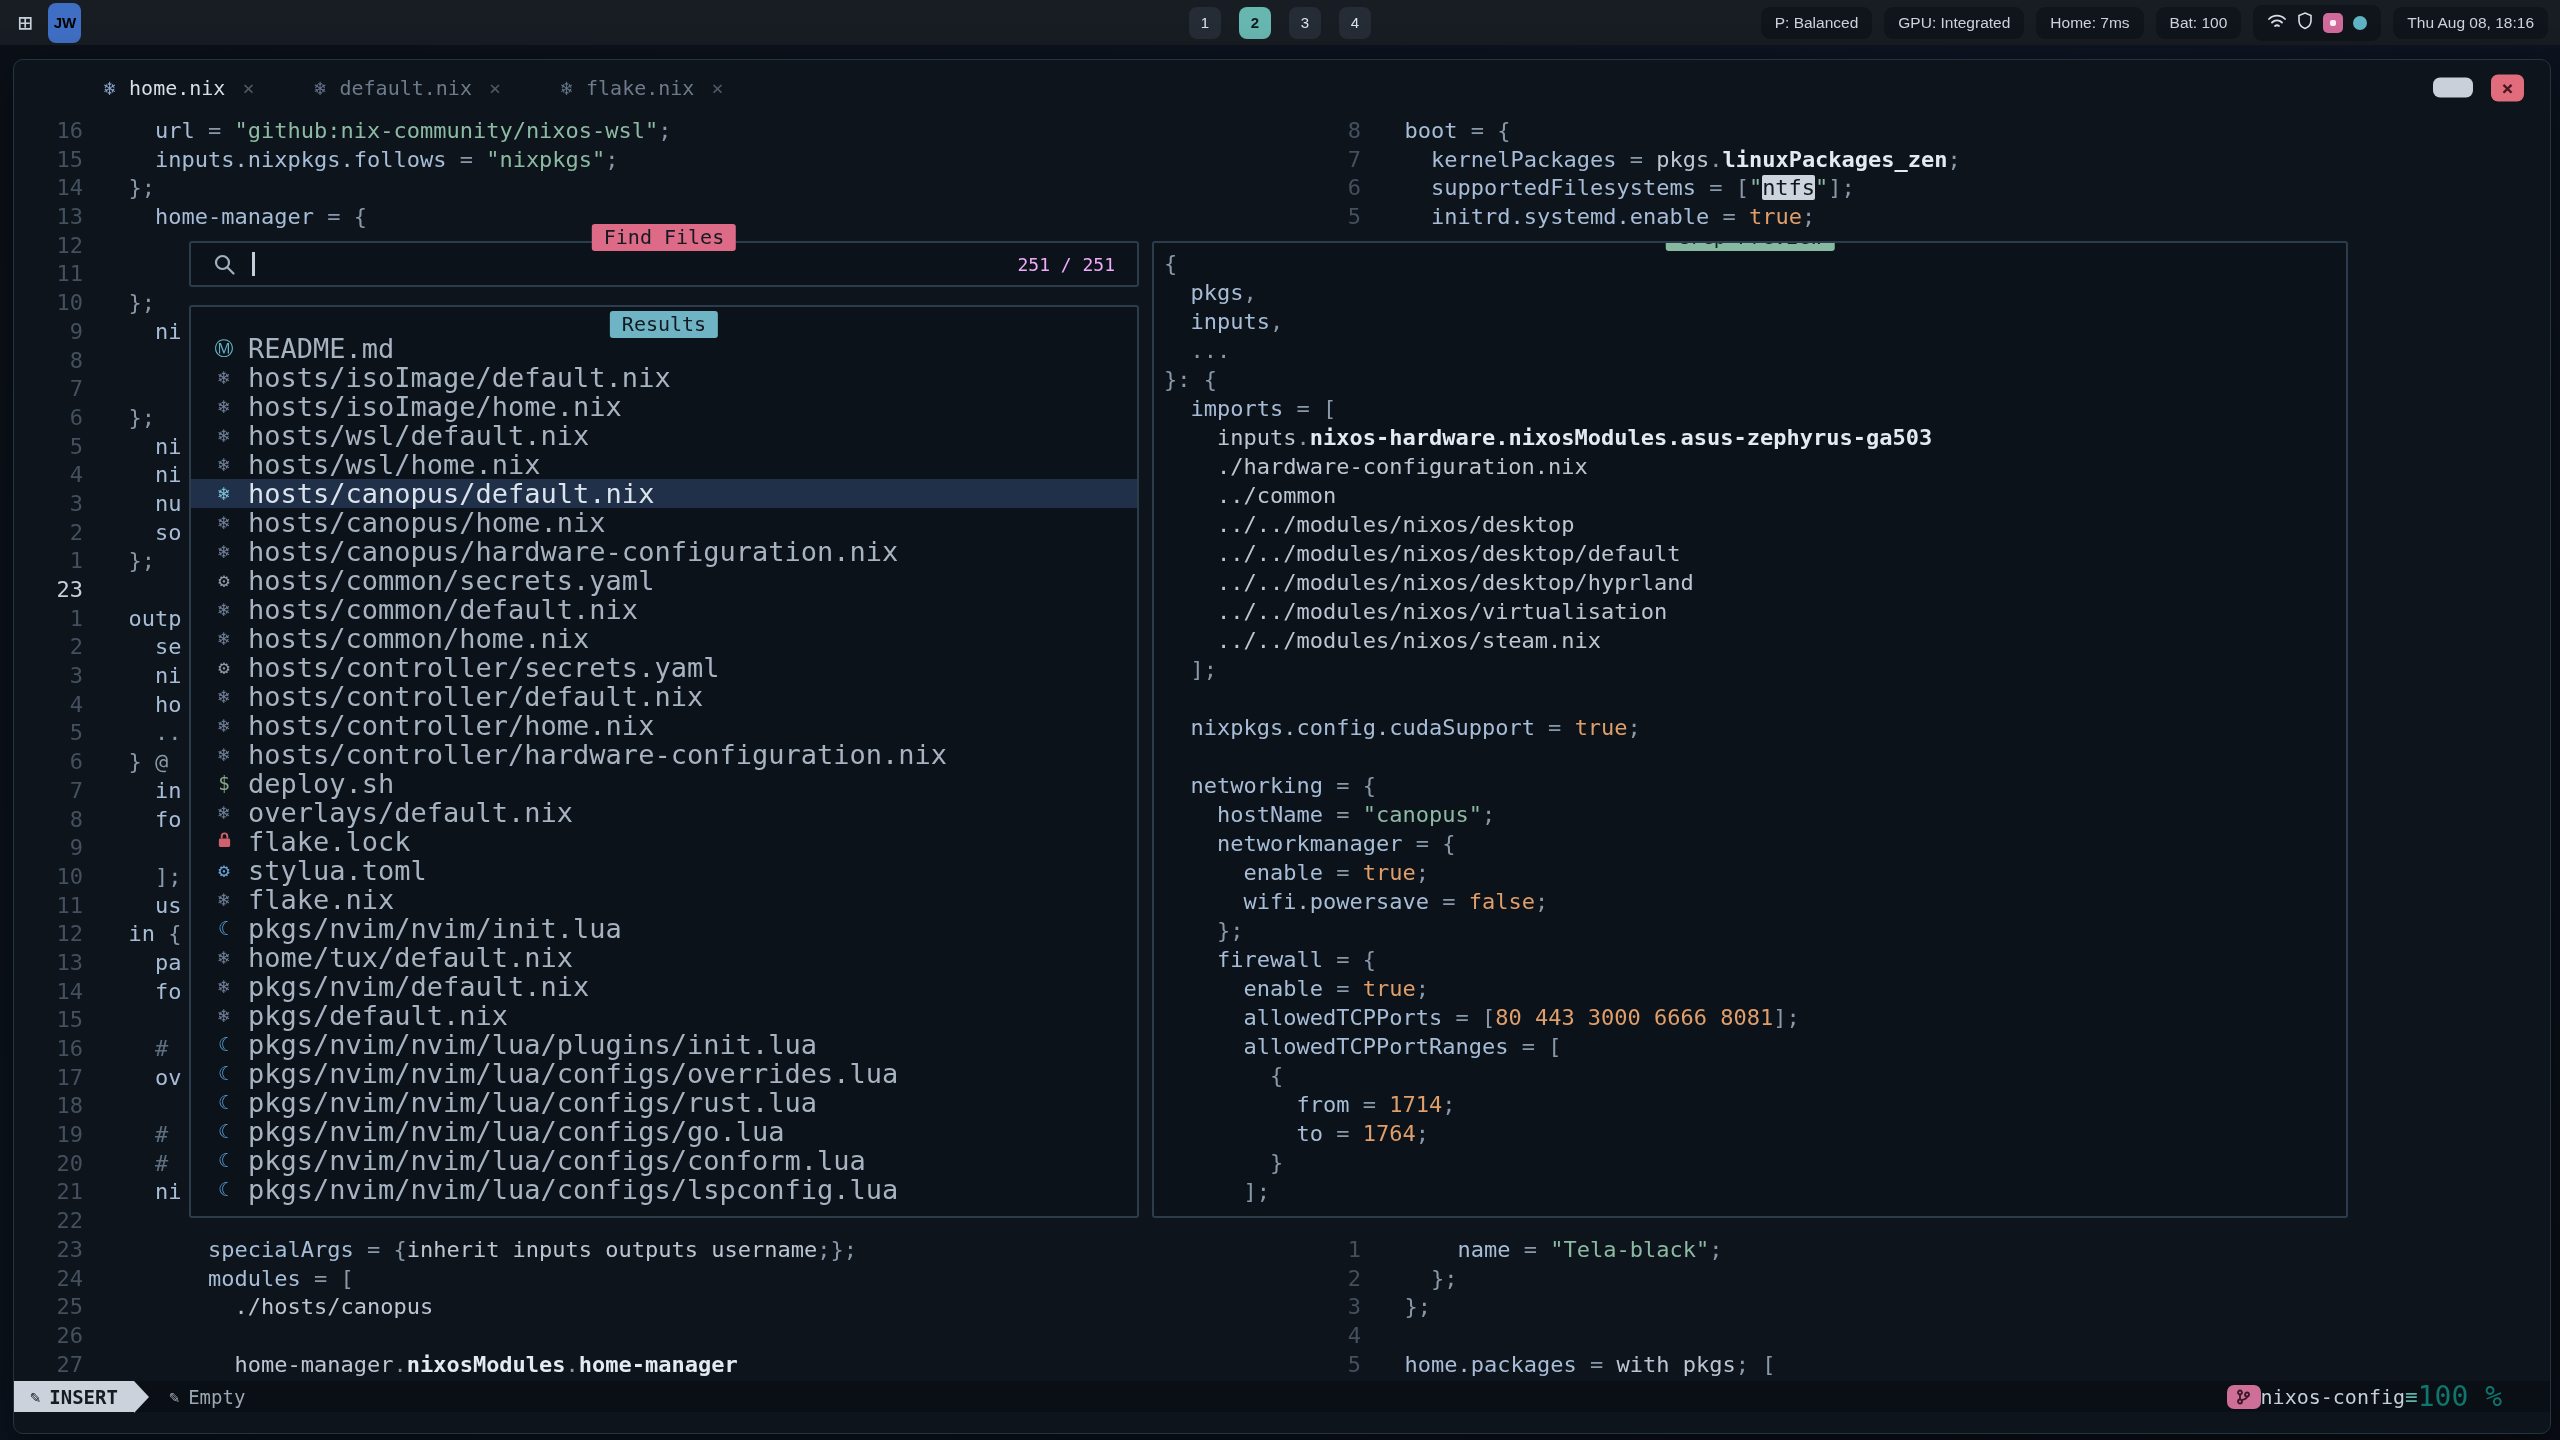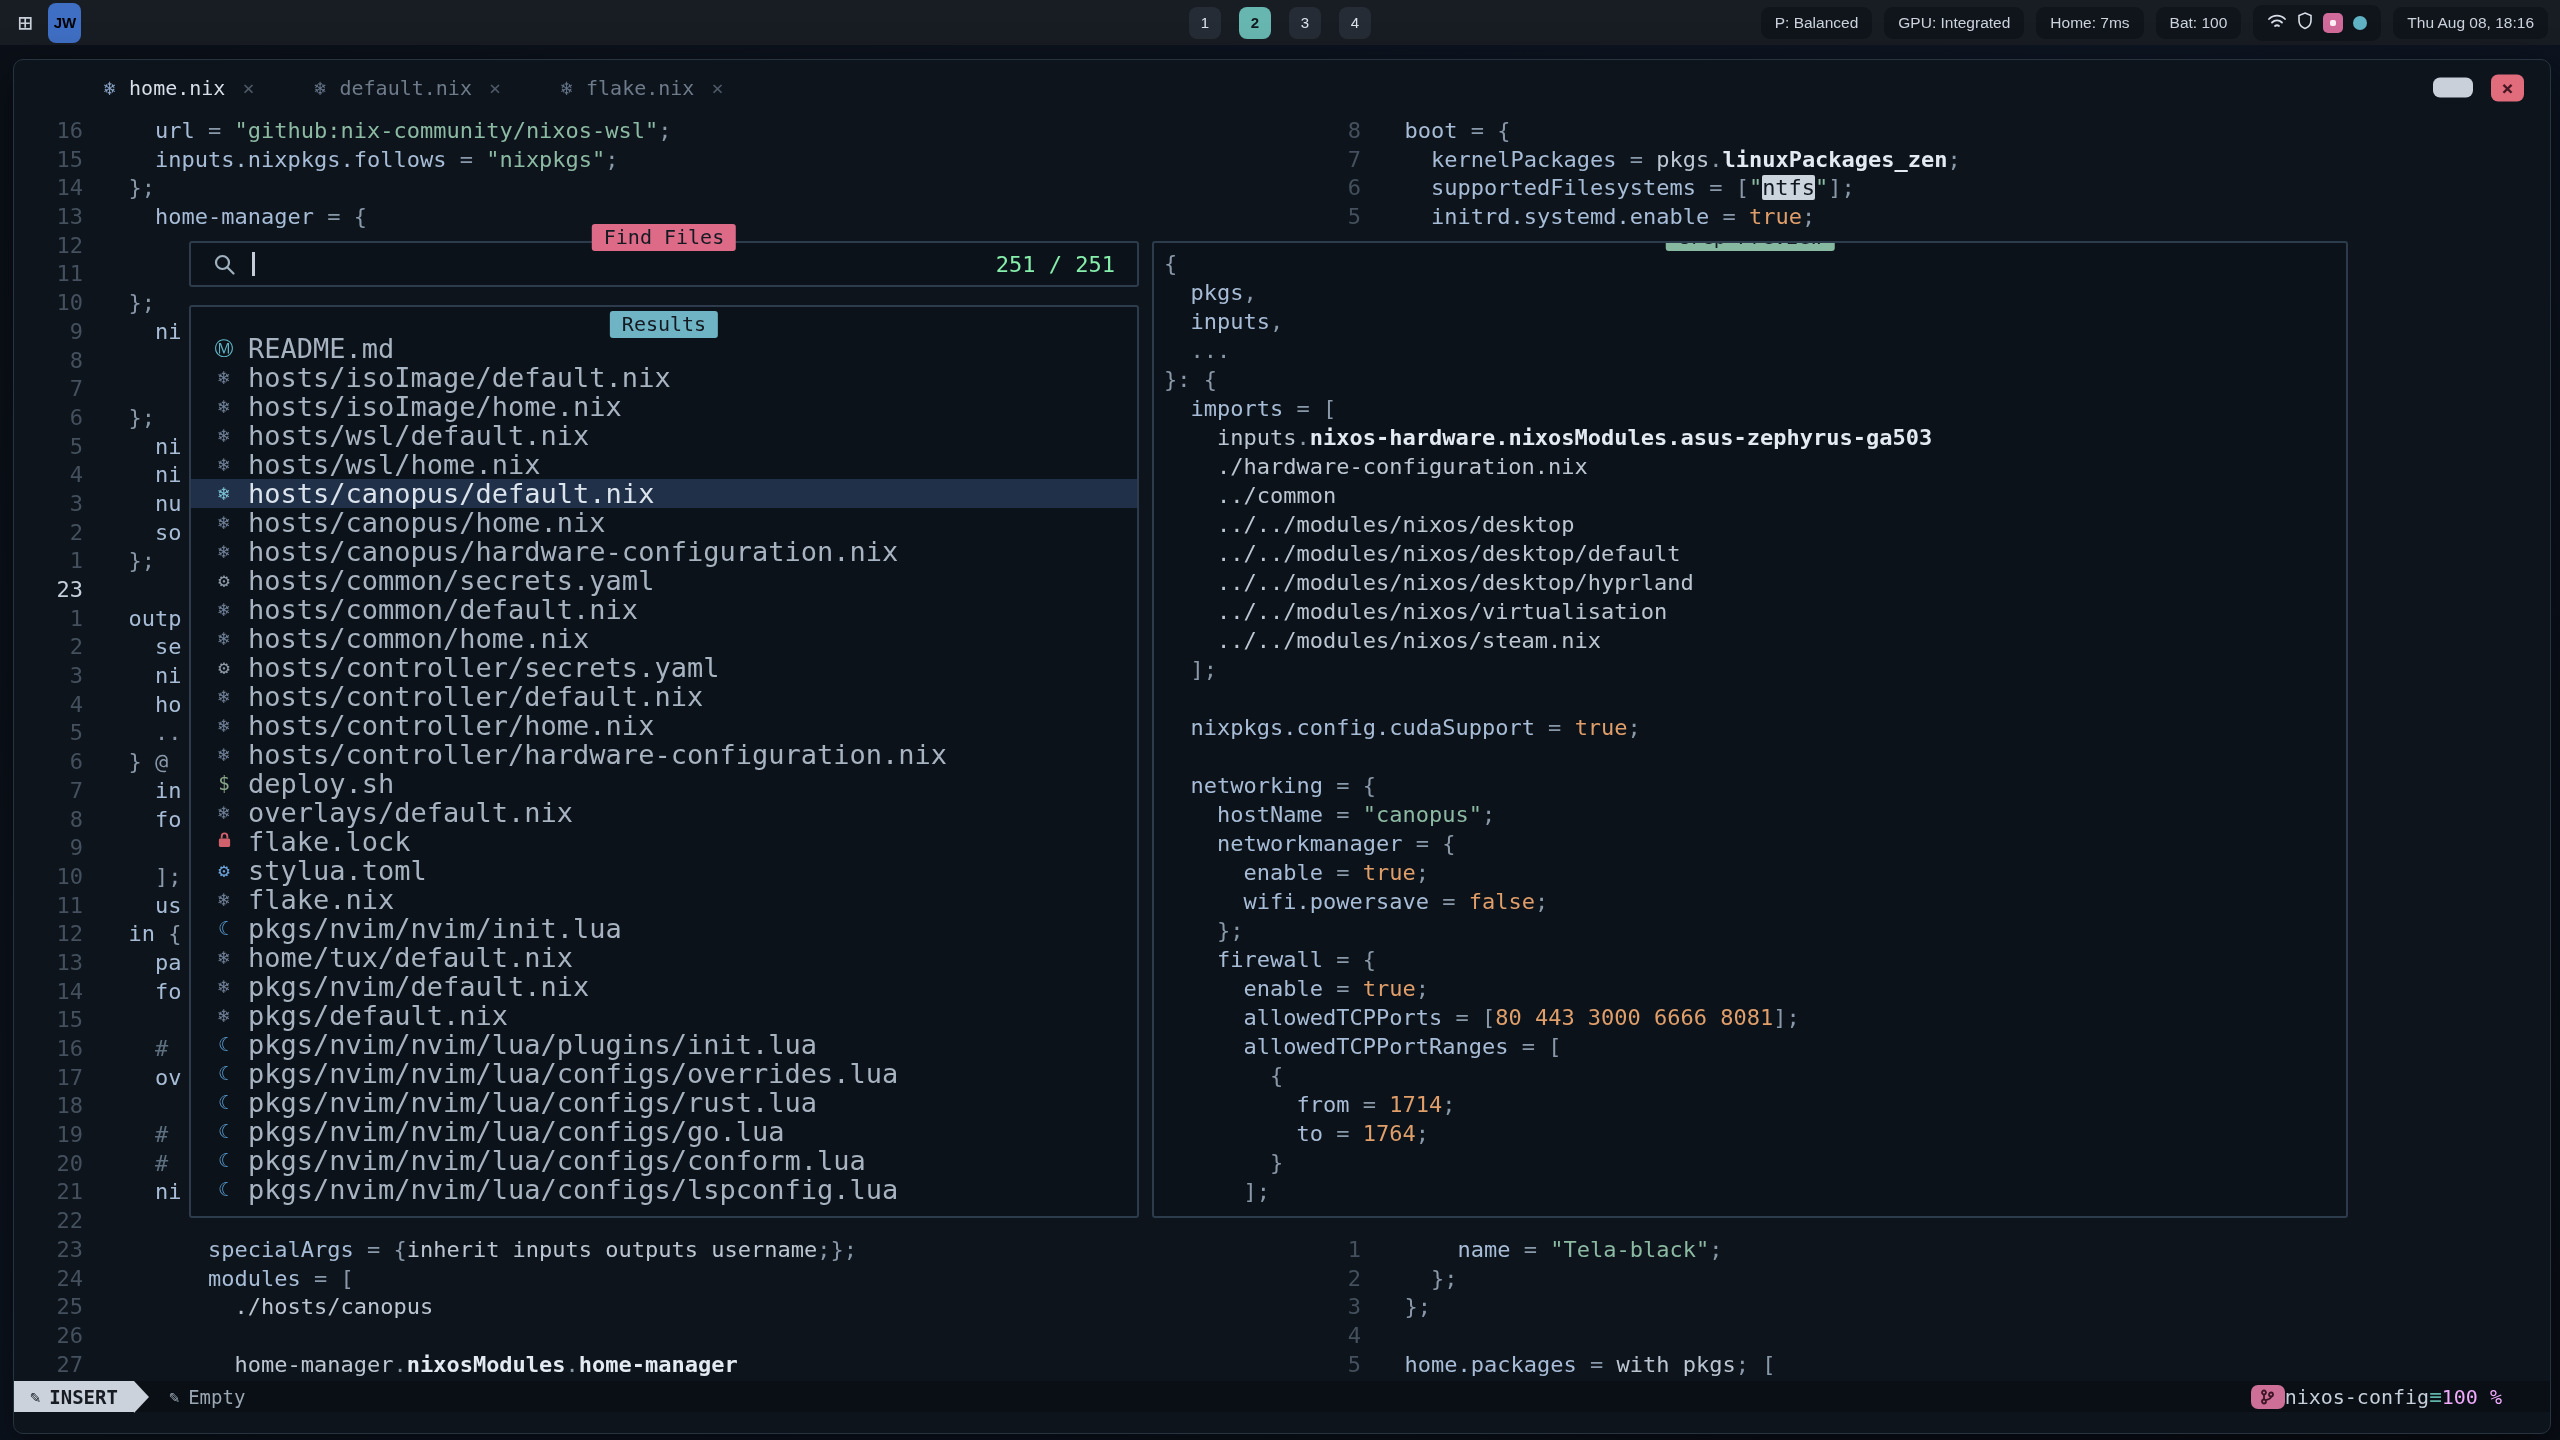--- a/index.html
+++ b/index.html
@@ -65,21 +65,21 @@
 
   
   .popup{position:absolute;background:#0c1219;border:2px solid #2c3c4c;border-radius:3px;box-sizing:border-box}
   .popup-title{position:absolute;left:50%;transform:translateX(-50%);height:27px;line-height:27px;
                padding:0 12px;font-size:20px;color:#141a22;border-radius:3px;white-space:nowrap}
   .prompt{left:175px;top:126px;width:950px;height:46px;display:flex;align-items:center;padding:0 22px}
   .prompt-title{top:-19px;background:var(--accent-pink)}
   .results-title{top:4px;background:var(--accent-cyan)}
   .preview-title{top:-19px;background:var(--accent-green)}
   .cursor-bar{width:3px;height:24px;background:#c6cdd8;margin-left:16px}
-  .counter{margin-left:auto;color:#86efac;font-size:22px}
+  .counter{margin-left:auto;color:#f0abfc;font-size:18px}
   .results{left:175px;top:190px;width:950px;height:913px;overflow:hidden}
   .results-list{margin-top:27px}
   .result{height:29px;line-height:29px;display:flex;align-items:center;padding-left:20px}
   .result.selected{background:var(--selection-bg)}
   .ficon{flex:none;width:26px;text-align:center;font-size:19px;margin-right:11px}
   .result.selected .ficon{color:#7fc6d8 !important}
   .rtext{color:#a7b3c1;font-size:27px;white-space:pre}
   .result.selected .rtext{color:#dbe3ec}
   .preview{left:1138px;top:126px;width:1196px;height:977px;overflow:hidden;padding:6px 0 0 10px}
   .crow{height:29px;line-height:29px;white-space:pre;font-size:22px}
@@ -89,21 +89,21 @@
               display:flex;align-items:center;font-size:19px}
   .mode-chip{height:100%;background:#ccd2db;color:#171c23;display:flex;align-items:center;gap:9px;
              padding:0 16px;font-weight:700}
   .mode-arrow{width:0;height:0;border-top:16px solid transparent;border-bottom:16px solid transparent;
               border-left:15px solid #ccd2db}
   .file-chip{display:flex;align-items:center;gap:9px;color:#9aa6b2;padding:0 20px}
   .status-right{margin-left:auto;display:flex;align-items:center;padding-right:48px}
   .repo-badge{width:34px;height:24px;border-radius:7px;background:var(--repo-pink);display:grid;place-items:center}
   .repo-name{color:#c6cfda;font-size:20px}
   .lines-icon{color:#5fb3a7;font-size:21px}
-  .percent{color:#f0abfc;font-size:20px}
+  .percent{color:#0f766e;font-size:28px}
   .pen{font-size:17px}
 </style>
 </head>
 <body>
 
 <div class="desktop">
 
   <div class="topbar">
     <div class="topbar-left">
       <span class="grid-icon">⊞</span>

